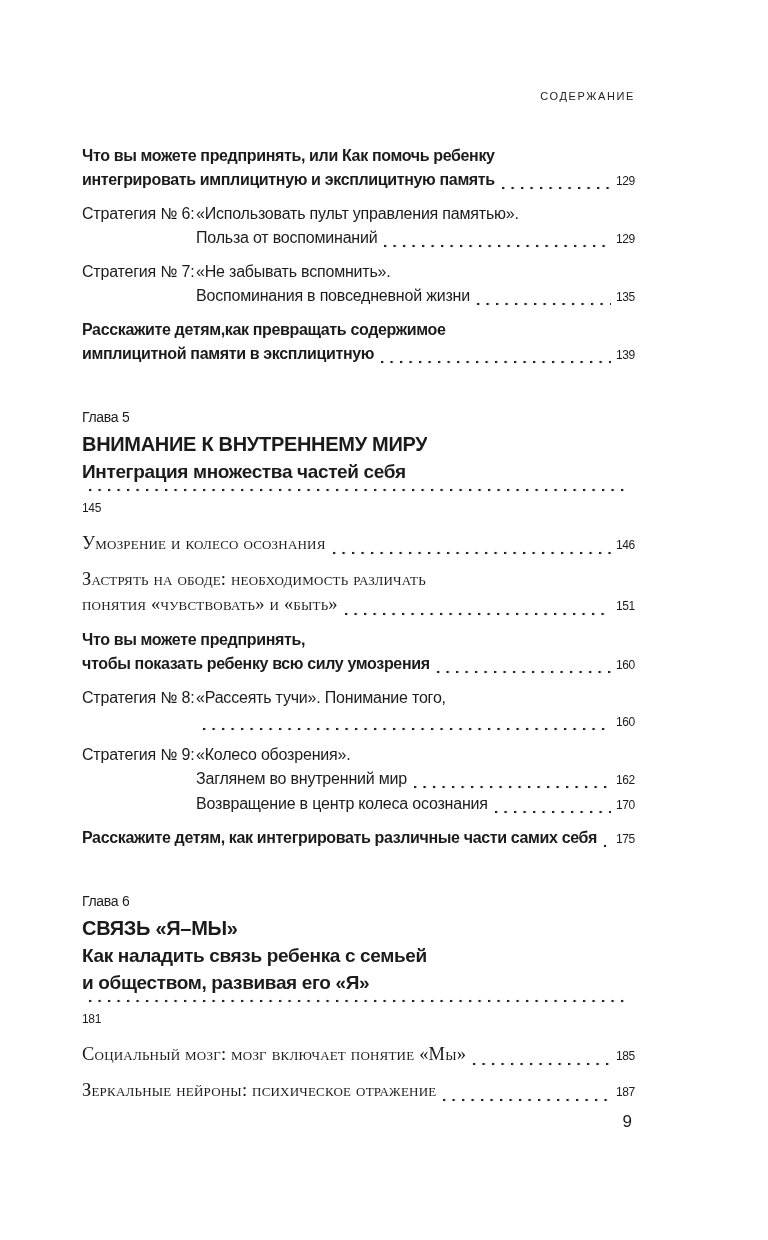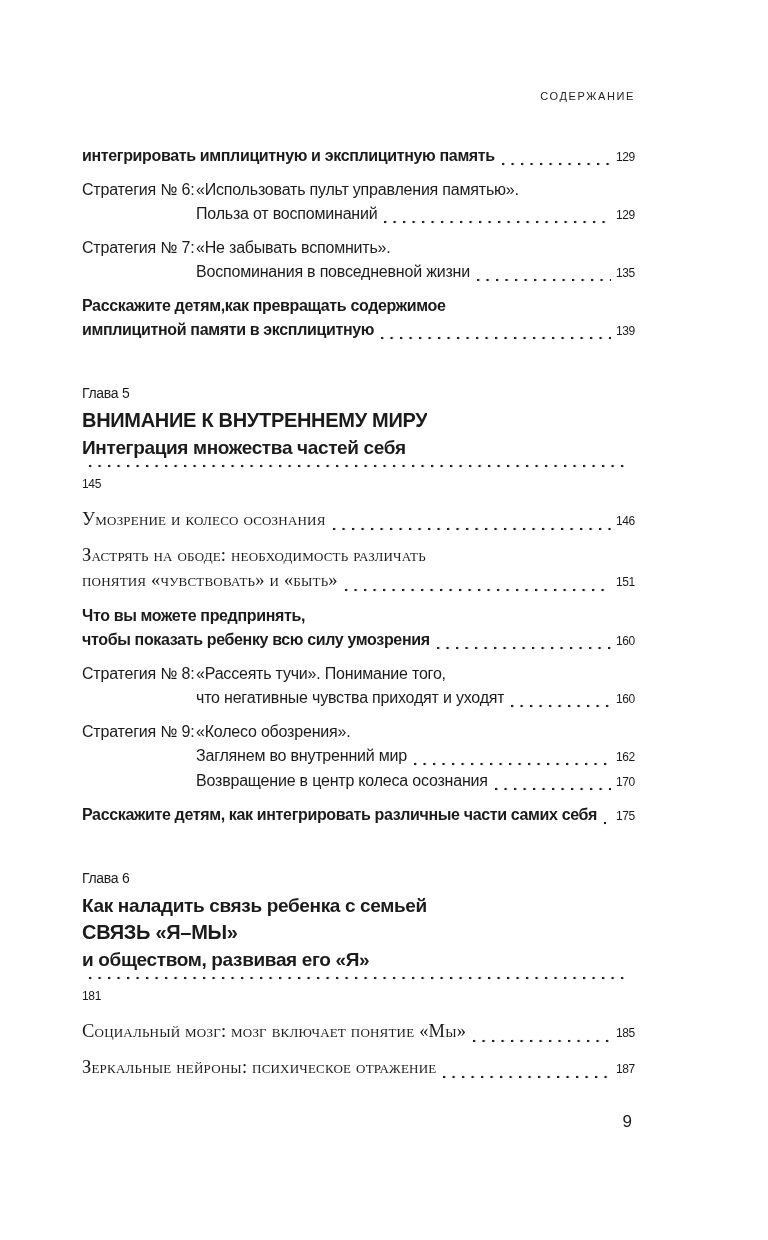--- a/index.html
+++ b/index.html
@@ -99,20 +99,23 @@
 </style>
 </head>
 <body>
 
 <div class="page">
   <div class="content">
 
     <div class="running-title">СОДЕРЖАНИЕ</div>
 
     <div class="r b">
+      <span class="t">Что вы можете предпринять, или Как помочь ребенку</span>
+    </div>
+    <div class="r b">
       <span class="t">интегрировать имплицитную и эксплицитную память</span>
       <span class="leader"></span>
       <span class="pg">129</span>
     </div>
 
     <div class="r s gap">
       <span class="lbl">Стратегия № 6:</span>
       <span class="t">«Использовать пульт управления памятью».</span>
     </div>
     <div class="r s cont">
@@ -175,21 +178,20 @@
       <span class="t">чтобы показать ребенку всю силу умозрения</span>
       <span class="leader"></span>
       <span class="pg">160</span>
     </div>
 
     <div class="r s gap">
       <span class="lbl">Стратегия № 8:</span>
       <span class="t">«Рассеять тучи». Понимание того,</span>
     </div>
     <div class="r s cont">
-      <span class="t">что негативные чувства приходят и уходят</span>
       <span class="leader"></span>
       <span class="pg">160</span>
     </div>
 
     <div class="r s gap">
       <span class="lbl">Стратегия № 9:</span>
       <span class="t">«Колесо обозрения».</span>
     </div>
     <div class="r s cont">
       <span class="t">Заглянем во внутренний мир</span>
@@ -205,26 +207,26 @@
 
     <div class="r b gap">
       <span class="t">Расскажите детям, как интегрировать различные части самих себя</span>
       <span class="leader"></span>
       <span class="pg">175</span>
     </div>
 
     <div class="r chl gap-lg">
       <span class="t">Глава 6</span>
     </div>
+    <div class="r cht">
+      <span class="t">СВЯЗЬ «Я–МЫ»</span>
+    </div>
     <div class="r chs">
       <span class="t">Как наладить связь ребенка с семьей</span>
     </div>
-    <div class="r cht">
-      <span class="t">СВЯЗЬ «Я–МЫ»</span>
-    </div>
     <div class="r chs">
       <span class="t">и обществом, развивая его «Я»</span>
       <span class="leader"></span>
       <span class="pg">181</span>
     </div>
 
     <div class="r sc gap">
       <span class="t">Социальный мозг: мозг включает понятие «Мы»</span>
       <span class="leader"></span>
       <span class="pg">185</span>

